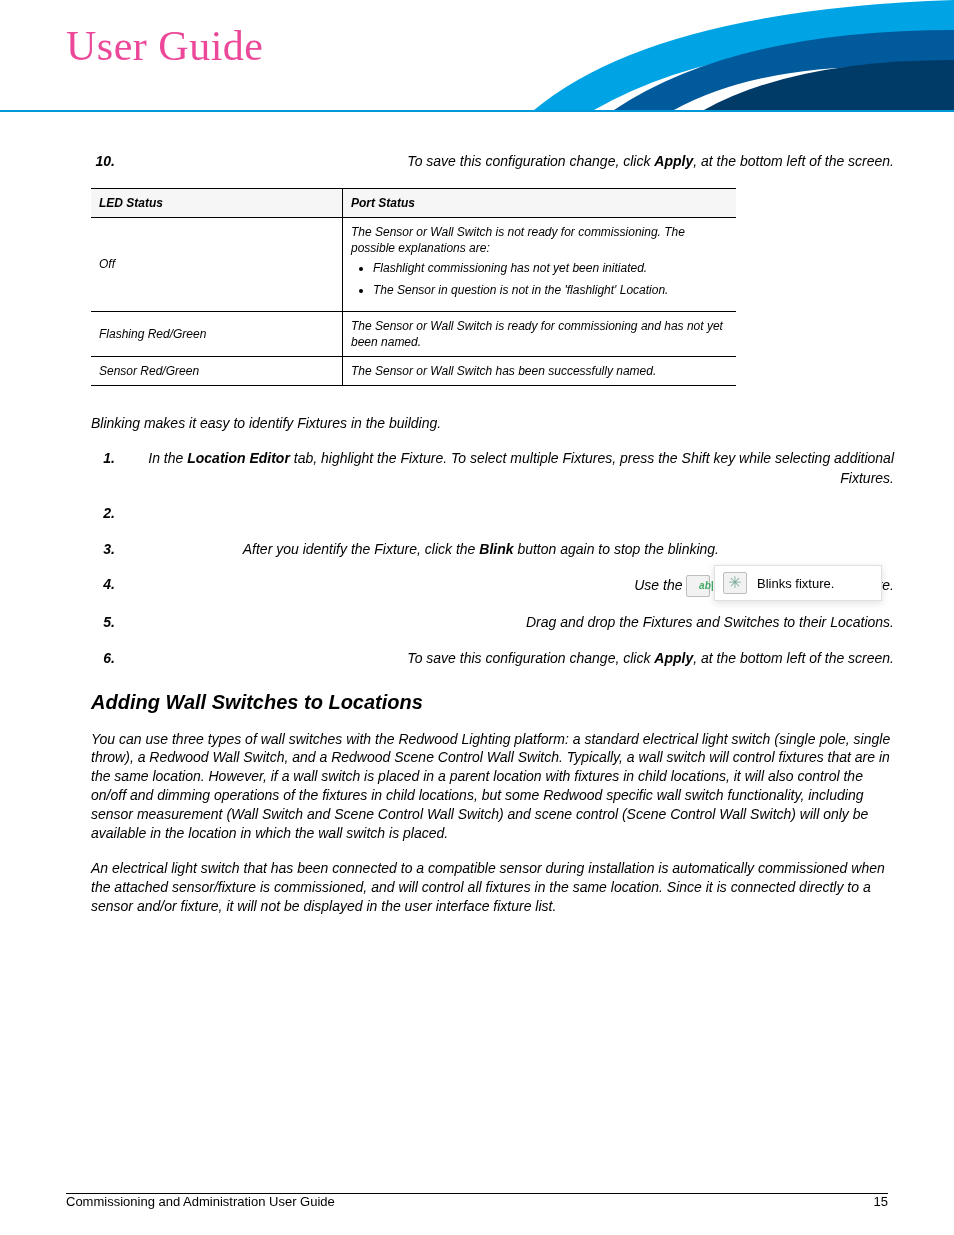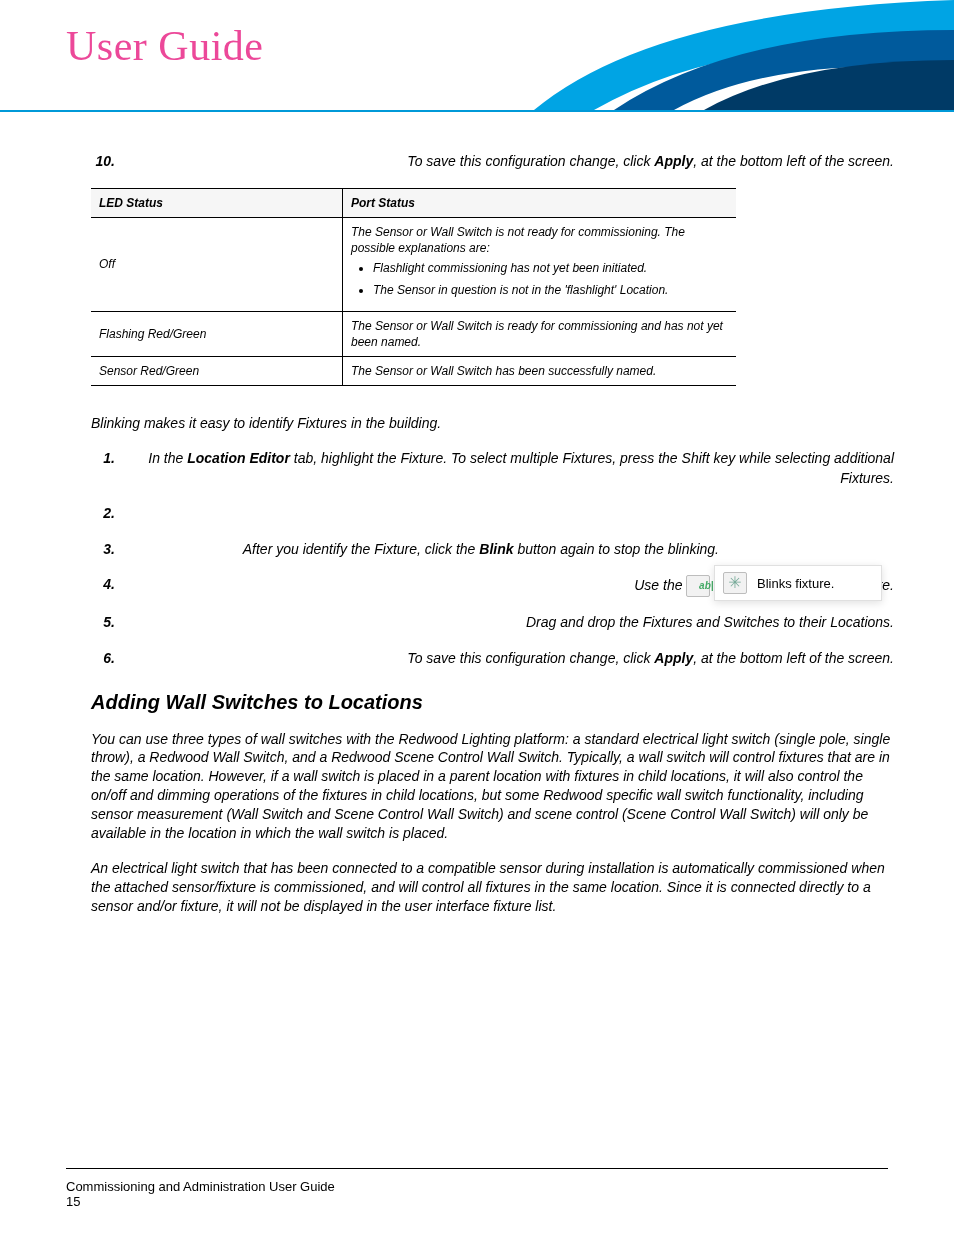--- a/index.html
+++ b/index.html
@@ -105,25 +105,24 @@
     font-weight: bold;
     margin-left: 16px;
   }
   .blink-star { color: #7a9; font-size: 16px; line-height: 1; }
   .footer {
     position: absolute;
     bottom: 26px;
     left: 66px;
     right: 66px;
     border-top: 1px solid #000;
-    padding-top: 10px;
+    padding-top: 0;
     display: flex;
     justify-content: space-between;
     font-size: 13px;
-    flex-direction: column;
   }
   .step-right-pad { padding-right: 175px; }
 </style>
 </head>
 <body>
 
 <div class="header">
   <div class="header-title">User Guide</div>
   <svg class="swoosh" viewBox="0 0 480 110" preserveAspectRatio="none">
     <path d="M 60 110 Q 180 10 480 0 L 480 50 Q 260 30 120 110 Z" fill="#00a4e4"></path>

